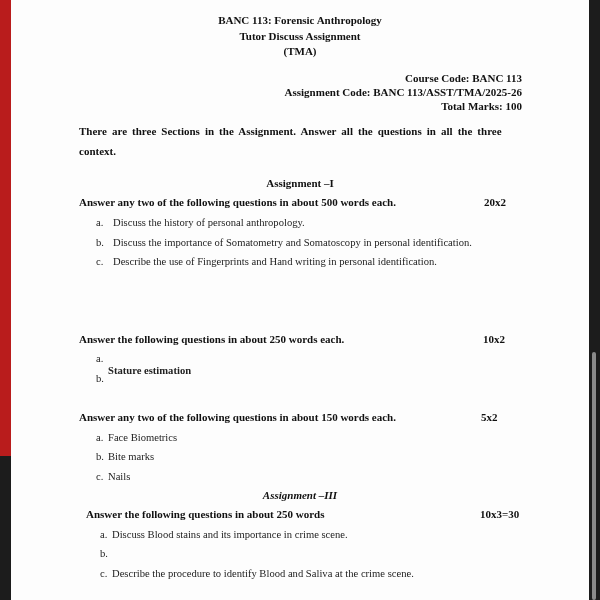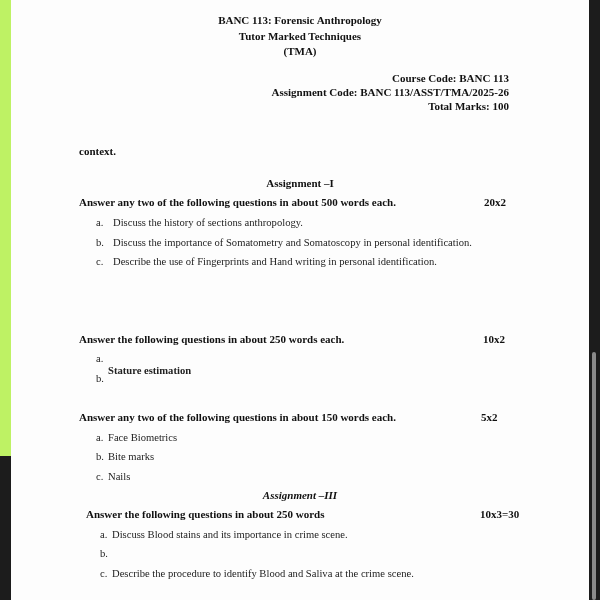--- a/index.html
+++ b/index.html
@@ -7,21 +7,21 @@
       padding: 0;
       width: 600px;
       height: 600px;
       overflow: hidden;
       background: #1c1c1c;
     }
     .viewer {
       position: relative;
       width: 600px;
       height: 456px;
-      background: #bef264;
+      background: #b91c1c;
     }
     .page {
       position: absolute;
       left: 11px;
       top: 0;
       width: 578px;
       height: 600px;
       background: #fdfdfd;
       font-family: "Liberation Serif", "DejaVu Serif", serif;
       color: #111;
@@ -44,45 +44,46 @@
       border-radius: 2px;
     }
     .t {
       position: absolute;
       white-space: nowrap;
       font-size: 11px;
       line-height: 13px;
     }
     .b { font-weight: bold; }
     .center { text-align: center; left: 0; width: 578px; }
-    .right { text-align: left; right: 80px; }
+    .right { text-align: left; right: 67px; }
     .item { font-size: 10.6px; color: #222; }
   </style>
 </head>
 <body>
 
 <div class="viewer">
   <div class="page">
 
     <div class="t b center" style="top:14px;">BANC 113: Forensic Anthropology</div>
-    <div class="t b center" style="top:30px;">Tutor Marked Techniques</div>
+    <div class="t b center" style="top:30px;">Tutor Discuss Assignment</div>
     <div class="t b center" style="top:45px;">(TMA)</div>
 
     <div class="t b right" style="top:72px;">Course Code: BANC 113</div>
     <div class="t b right" style="top:86px;">Assignment Code: BANC 113/ASST/TMA/2025-26</div>
     <div class="t b right" style="top:100px;">Total Marks: 100</div>
 
+    <div class="t b" style="top:125px; left:68px; word-spacing:2.3px;">There are three Sections in the Assignment. Answer all the questions in all the three</div>
     <div class="t b" style="top:145px; left:68px;">context.</div>
 
     <div class="t b center" style="top:177px;">Assignment –I</div>
     <div class="t b" style="top:196px; left:68px;">Answer any two of the following questions in about 500 words each.</div>
     <div class="t b" style="top:196px; left:473px;">20x2</div>
 
     <div class="t item" style="top:216px; left:85px;">a.</div>
-    <div class="t item" style="top:216px; left:102px;">Discuss the history of sections anthropology.</div>
+    <div class="t item" style="top:216px; left:102px;">Discuss the history of personal anthropology.</div>
     <div class="t item" style="top:236px; left:85px;">b.</div>
     <div class="t item" style="top:236px; left:102px;">Discuss the importance of Somatometry and Somatoscopy in personal identification.</div>
     <div class="t item" style="top:255px; left:85px;">c.</div>
     <div class="t item" style="top:255px; left:102px;">Describe the use of Fingerprints and Hand writing in personal identification.</div>
 
     <div class="t b" style="top:333px; left:68px;">Answer the following questions in about 250 words each.</div>
     <div class="t b" style="top:333px; left:472px;">10x2</div>
 
     <div class="t item" style="top:352px; left:85px;">a.</div>
     <div class="t item" style="top:364px; left:97px;font-weight:bold;">Stature estimation</div>

